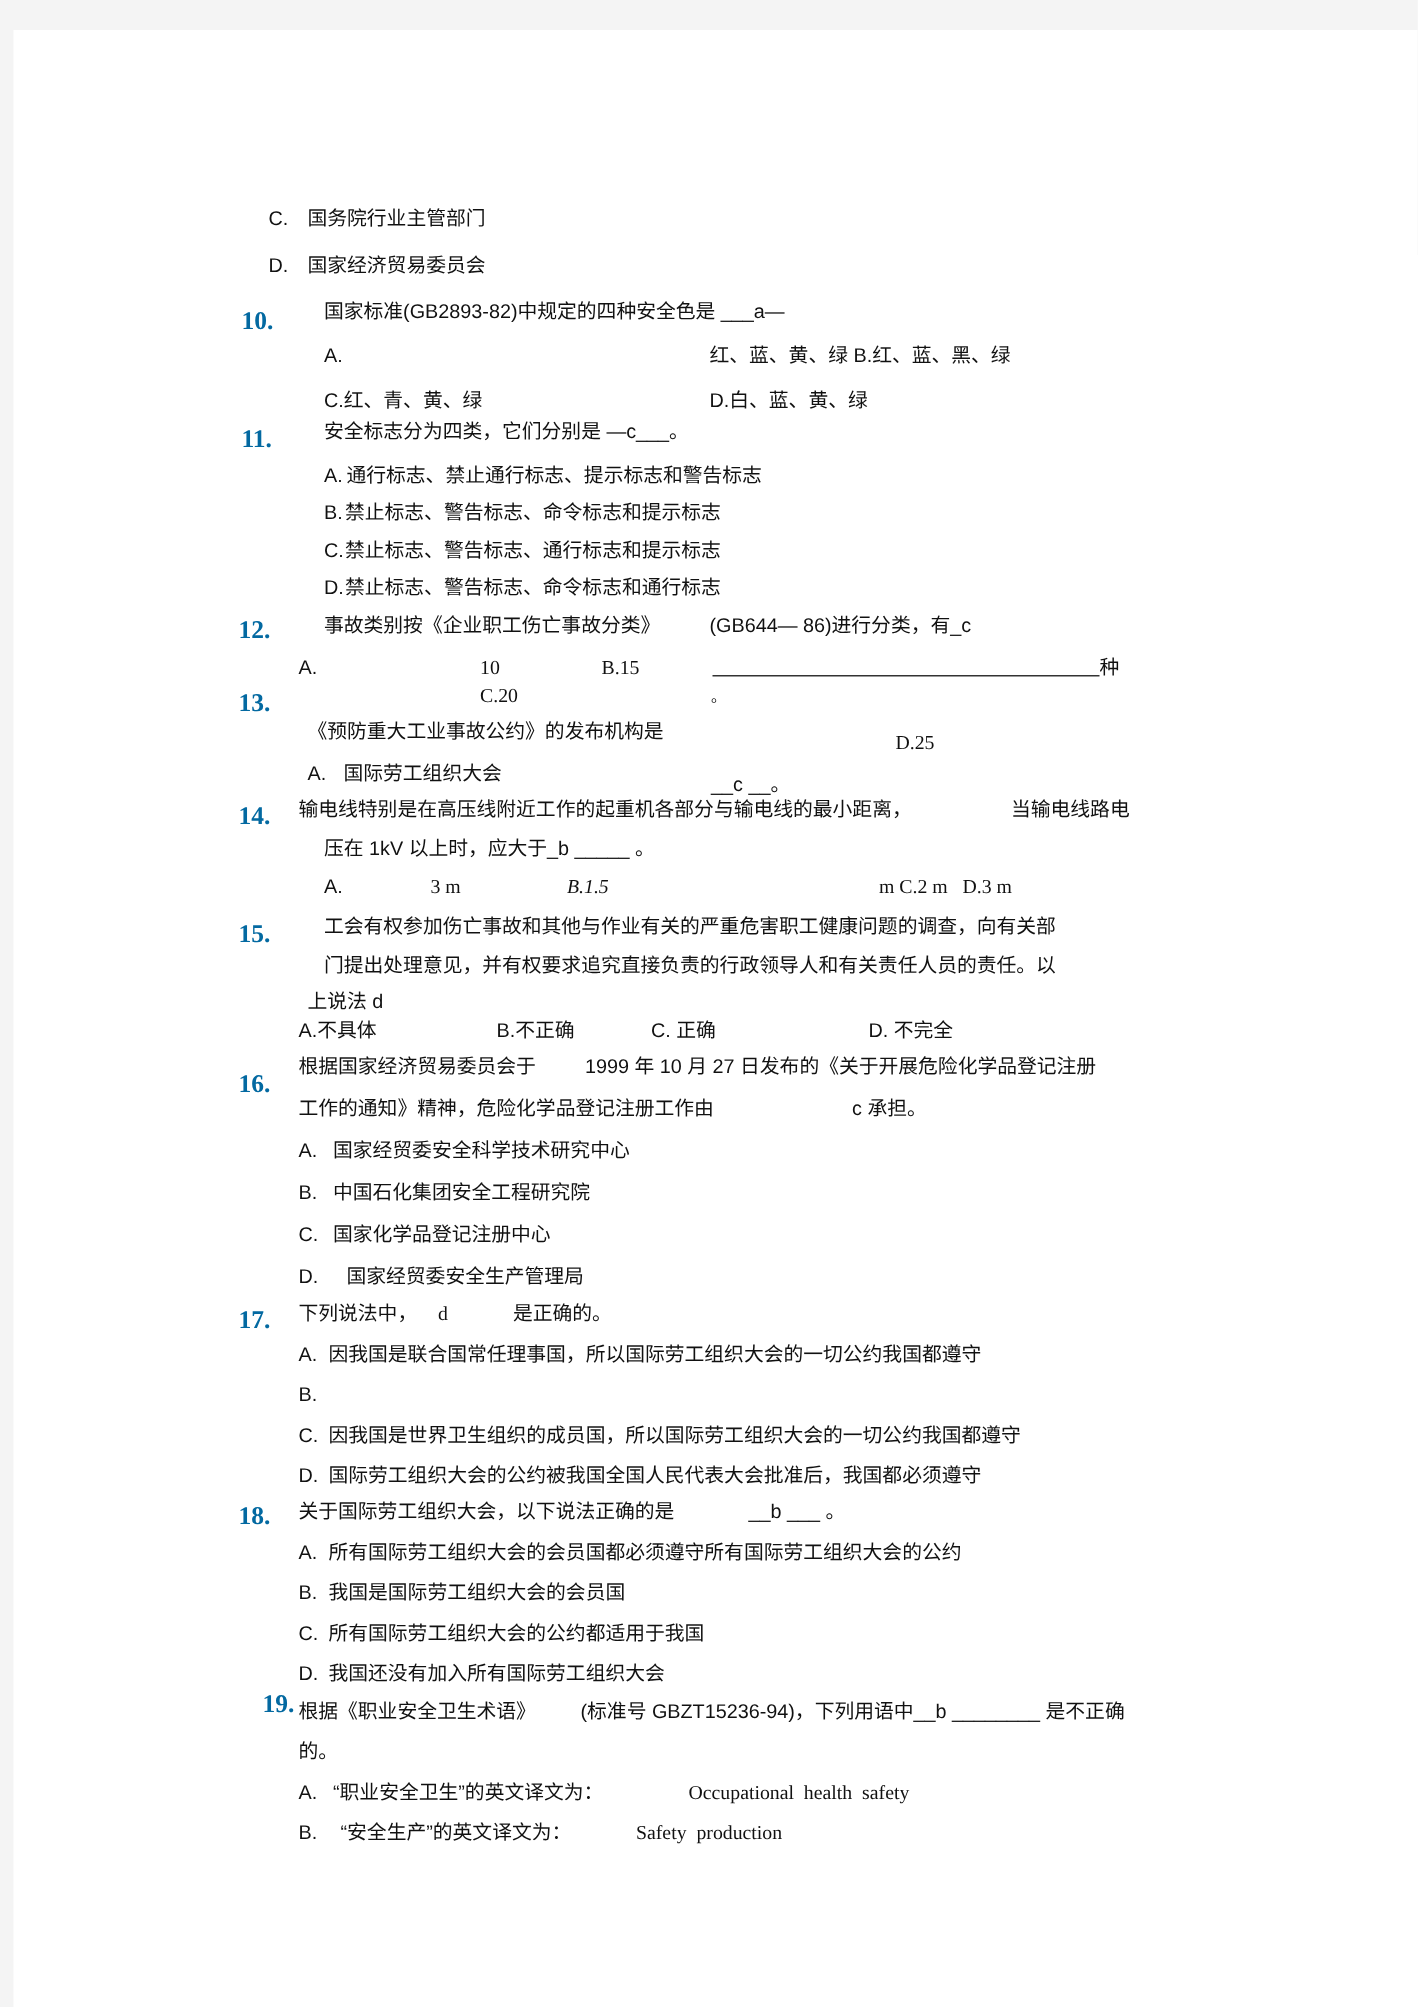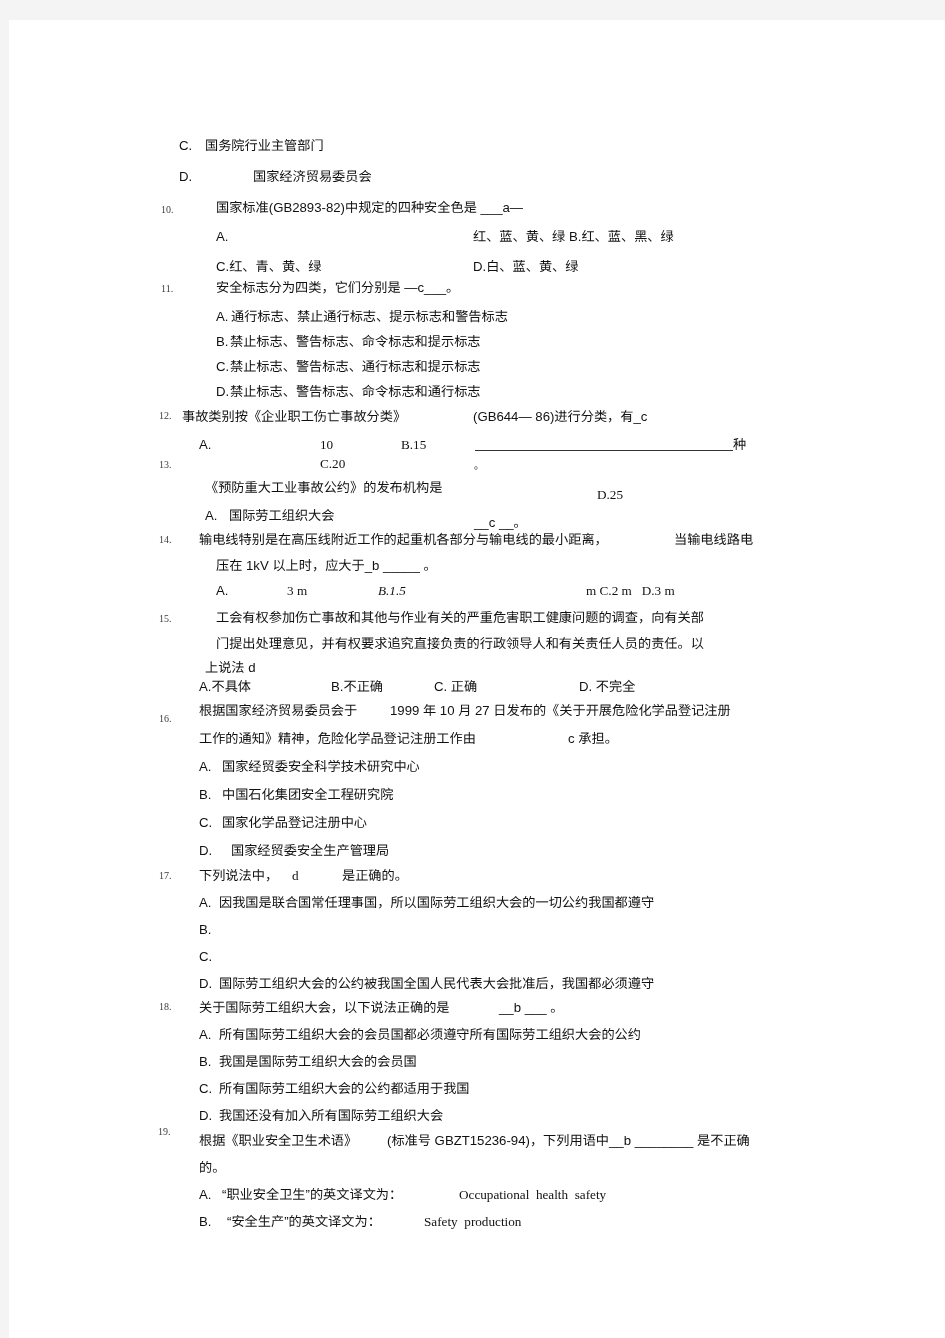--- a/index.html
+++ b/index.html
@@ -26,44 +26,45 @@
     position: absolute;
     white-space: pre;
     color: #111111;
     font-size: 13.2px;
     line-height: 1;
     font-family: "Liberation Sans", "DejaVu Sans", sans-serif;
   }
   .num {
     position: absolute;
     white-space: pre;
-    color: #404040;
-    font-size: 10px;
+    color: #0369a1;
+    font-size: 17px;
     line-height: 1;
     font-family: "Liberation Serif", "DejaVu Serif", serif;
+    font-weight: bold;
   }
   .lat {
     font-family: "Liberation Serif", "DejaVu Serif", serif;
   }
   .blank-rule {
     position: absolute;
     border-bottom: 1px solid #333333;
     height: 0;
   }
 </style>
 </head>
 <body>
 
 <div id="page">
 
   <div class="ln" style="left:170px; top:119px;">C.</div>
   <div class="ln" style="left:196px; top:119px;">国务院行业主管部门</div>
 
   <div class="ln" style="left:170px; top:150px;">D.</div>
-  <div class="ln" style="left:196px; top:150px;margin-left:48px;">国家经济贸易委员会</div>
+  <div class="ln" style="left:196px; top:150px;">国家经济贸易委员会</div>
 
   <div class="num" style="left:152px; top:185px;">10.</div>
   <div class="ln" style="left:207px; top:181px;">国家标准(GB2893-82)中规定的四种安全色是 ___a—</div>
 
   <div class="ln" style="left:207px; top:210px;">A.</div>
   <div class="ln" style="left:464px; top:210px;">红、蓝、黄、绿 B.红、蓝、黑、绿</div>
 
   <div class="ln" style="left:207px; top:240px;">C.红、青、黄、绿</div>
   <div class="ln" style="left:464px; top:240px;">D.白、蓝、黄、绿</div>
 
@@ -76,21 +77,21 @@
   <div class="ln" style="left:207px; top:315px;">B.</div>
   <div class="ln" style="left:221px; top:315px;">禁止标志、警告标志、命令标志和提示标志</div>
 
   <div class="ln" style="left:207px; top:340px;">C.</div>
   <div class="ln" style="left:221px; top:340px;">禁止标志、警告标志、通行标志和提示标志</div>
 
   <div class="ln" style="left:207px; top:365px;">D.</div>
   <div class="ln" style="left:221px; top:365px;">禁止标志、警告标志、命令标志和通行标志</div>
 
   <div class="num" style="left:150px; top:391px;">12.</div>
-  <div class="ln" style="left:173px; top:390px;">事故类别按《企业职工伤亡事故分类》</div>
+  <div class="ln" style="left:207px; top:390px;">事故类别按《企业职工伤亡事故分类》</div>
   <div class="ln" style="left:464px; top:390px;">(GB644— 86)进行分类，有_c</div>
 
   <div class="ln" style="left:190px; top:418px;">A.</div>
   <div class="ln lat" style="left:311px; top:418px;">10</div>
   <div class="ln lat" style="left:392px; top:418px;">B.15</div>
   <div class="ln lat" style="left:311px; top:437px;">C.20</div>
   <div class="ln lat" style="left:588px; top:468px;">D.25</div>
 
   <div class="blank-rule" style="left:466px; top:430px; width:258px;"></div>
   <div class="ln" style="left:724px; top:418px;">种</div>
@@ -144,41 +145,42 @@
   <div class="ln" style="left:190px; top:849px;">下列说法中，</div>
   <div class="ln lat" style="left:283px; top:849px;">d</div>
   <div class="ln" style="left:333px; top:849px;text-align:right;">是正确的。</div>
 
   <div class="ln" style="left:190px; top:876px;">A.</div>
   <div class="ln" style="left:210px; top:876px;">因我国是联合国常任理事国，所以国际劳工组织大会的一切公约我国都遵守</div>
 
   <div class="ln" style="left:190px; top:903px;">B.</div>
 
   <div class="ln" style="left:190px; top:930px;">C.</div>
+  <div class="ln" style="left:210px; top:930px;">因我国是世界卫生组织的成员国，所以国际劳工组织大会的一切公约我国都遵守</div>
 
   <div class="ln" style="left:190px; top:957px;">D.</div>
   <div class="ln" style="left:210px; top:957px;">国际劳工组织大会的公约被我国全国人民代表大会批准后，我国都必须遵守</div>
 
   <div class="num" style="left:150px; top:982px;">18.</div>
   <div class="ln" style="left:190px; top:981px;">关于国际劳工组织大会，以下说法正确的是</div>
   <div class="ln" style="left:490px; top:981px;">__b ___ 。</div>
 
   <div class="ln" style="left:190px; top:1008px;">A.</div>
   <div class="ln" style="left:210px; top:1008px;">所有国际劳工组织大会的会员国都必须遵守所有国际劳工组织大会的公约</div>
 
   <div class="ln" style="left:190px; top:1035px;">B.</div>
   <div class="ln" style="left:210px; top:1035px;">我国是国际劳工组织大会的会员国</div>
 
   <div class="ln" style="left:190px; top:1062px;">C.</div>
   <div class="ln" style="left:210px; top:1062px;">所有国际劳工组织大会的公约都适用于我国</div>
 
   <div class="ln" style="left:190px; top:1089px;">D.</div>
   <div class="ln" style="left:210px; top:1089px;">我国还没有加入所有国际劳工组织大会</div>
 
-  <div class="num" style="left:149px; top:1107px;">19.</div>
+  <div class="num" style="left:166px; top:1107px;">19.</div>
   <div class="ln" style="left:190px; top:1114px;">根据《职业安全卫生术语》</div>
   <div class="ln" style="left:378px; top:1114px;">(标准号 GBZT15236-94)，下列用语中__b ________ 是不正确</div>
   <div class="ln" style="left:190px; top:1141px;">的。</div>
 
   <div class="ln" style="left:190px; top:1168px;">A.</div>
   <div class="ln" style="left:213px; top:1168px;">“职业安全卫生”的英文译文为：</div>
   <div class="ln lat" style="left:450px; top:1168px;">Occupational  health  safety</div>
 
   <div class="ln" style="left:190px; top:1195px;">B.</div>
   <div class="ln" style="left:218px; top:1195px;">“安全生产”的英文译文为：</div>

